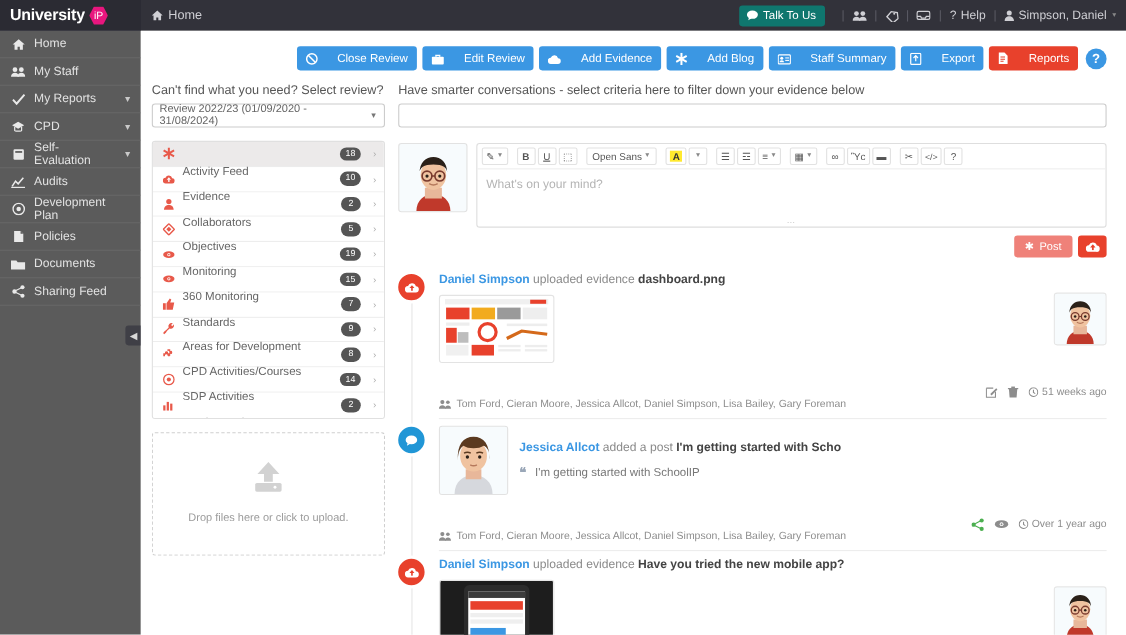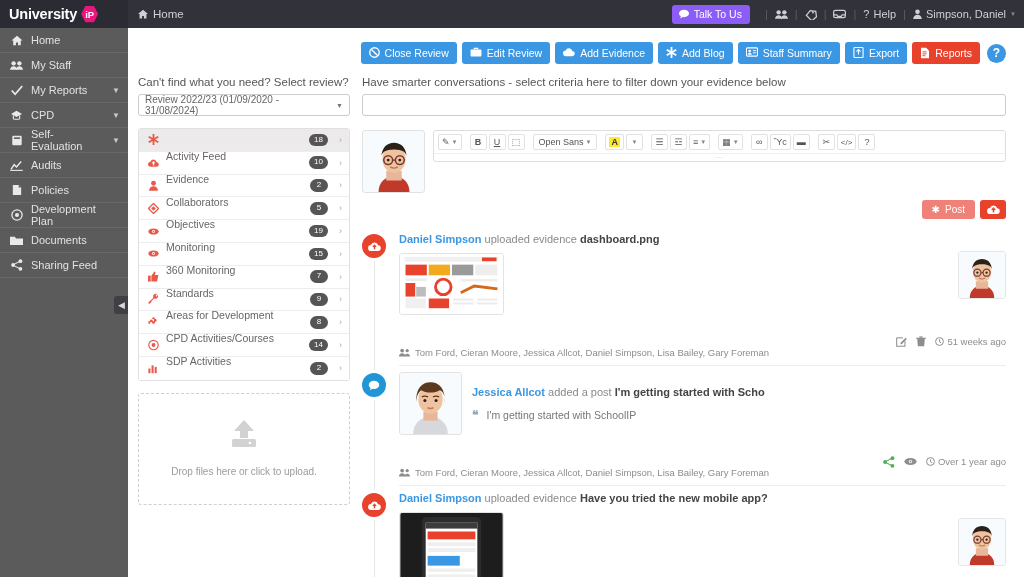--- a/index.html
+++ b/index.html
@@ -19,34 +19,34 @@
     position: absolute; top: 0; left: 0; width: 1024px; height: 28px;
     background: #32323a; display: flex; align-items: center;
   }
   .brand {
     width: 128px; height: 28px; background: #2b2b33;
     display: flex; align-items: center; padding-left: 9px;
   }
   .brand-text { color: #fff; font-size: 14.5px; font-weight: bold; letter-spacing: -0.2px; }
   .brand-badge {
     margin-left: 4px; width: 17px; height: 17px; background: #e8167e;
-    color: #fff; font-size: 9.5px; font-weight: bold;
+    color: #fff; font-size: 9.5px; font-weight: normal;
     display: flex; align-items: center; justify-content: center;
     clip-path: polygon(25% 2%, 75% 2%, 100% 50%, 75% 98%, 25% 98%, 0% 50%);
   }
   .topbar-home {
     display: flex; align-items: center; gap: 5px; margin-left: 10px;
     color: #cfcfd4; font-size: 11.5px;
   }
   .topbar-right {
     margin-left: auto; display: flex; align-items: center;
     gap: 0px; padding-right: 8px; color: #cfcfd4; font-size: 11px;
   }
   .talk-btn {
-    background: #8b5cf6; color: #fff; border-radius: 3px;
+    background: #0f766e; color: #fff; border-radius: 3px;
     padding: 3px 8px 4px 7px; font-size: 10.5px; display: flex;
     align-items: center; gap: 5px; margin-right: 8px; white-space: nowrap;
   }
   .tsep { color: #5c5c66; margin: 0 7px; }
   .ticon { color: #cfcfd4; display: flex; align-items: center; }
   .help-lnk, .user-lnk { display: flex; align-items: center; gap: 4px; white-space: nowrap; }
 
   
   .sidebar {
     position: absolute; top: 28px; left: 0; width: 128px; height: 549px;
@@ -74,21 +74,21 @@
     padding: 10px 18px 0 10px;
   }
   .page-head { display: flex; align-items: flex-start; }
   .page-title { font-size: 21px; color: #555; font-weight: normal; letter-spacing: -0.2px; }
   .breadcrumb { margin-top: 5px; font-size: 10.5px; color: #9aa0b0; }
   .breadcrumb .bc-link { color: #8e94a6; }
   .actions { margin-left: auto; display: flex; align-items: center; gap: 5px; padding-top: 4px; }
   .btn {
     background: #3b97e3; color: #fff; border-radius: 3px;
     font-size: 10.5px; padding: 5px 8px; display: flex;
-    align-items: flex-start; gap: 5px; white-space: nowrap; border: none;
+    align-items: flex-end; gap: 18px; white-space: nowrap; border: none;
   }
   .btn.red { background: #e8412c; }
   .help-circle {
     width: 19px; height: 19px; border-radius: 50%; background: #3b97e3;
     color: #fff; font-size: 12px; font-weight: bold;
     display: flex; align-items: center; justify-content: center; margin-left: 2px;
   }
 
   
   .body-cols { display: flex; margin-top: 12px; gap: 12px; }
@@ -340,35 +340,35 @@
           <span class="si-ico">
             <svg width="13" height="11" viewBox="0 0 16 14">
               <path d="M1 12 5 6l3 3 6-7" stroke="currentColor" stroke-width="1.8" fill="none"></path>
               <rect x="0" y="12.5" width="16" height="1.4" fill="currentColor"></rect>
             </svg>
           </span>
           <span class="si-label">Audits</span>
         </div>
         <div class="side-item">
           <span class="si-ico">
+            <svg width="12" height="12" viewBox="0 0 14 14">
+              <circle cx="7" cy="7" r="6" fill="none" stroke="currentColor" stroke-width="1.5"></circle>
+              <circle cx="7" cy="7" r="2.4" fill="currentColor"></circle>
+            </svg>
+          </span>
+          <span class="si-label">Development Plan</span>
+        </div>
+        <div class="side-item">
+          <span class="si-ico">
             <svg width="10" height="12" viewBox="0 0 12 14">
               <path d="M1 1h7l3 3v9H1z" fill="currentColor"></path>
               <path d="M8 1v3h3" fill="#5b5b5b"></path>
             </svg>
           </span>
           <span class="si-label">Policies</span>
-        </div>
-        <div class="side-item">
-          <span class="si-ico">
-            <svg width="12" height="12" viewBox="0 0 14 14">
-              <circle cx="7" cy="7" r="6" fill="none" stroke="currentColor" stroke-width="1.5"></circle>
-              <circle cx="7" cy="7" r="2.4" fill="currentColor"></circle>
-            </svg>
-          </span>
-          <span class="si-label">Development Plan</span>
         </div>
         <div class="side-item">
           <span class="si-ico">
             <svg width="13" height="11" viewBox="0 0 16 13">
               <path d="M0 2h6l1.5 2H16v8H0z" fill="currentColor"></path>
             </svg>
           </span>
           <span class="si-label">Documents</span>
         </div>
         <div class="side-item">
@@ -695,20 +695,21 @@
                     <span>✂</span>
                   </div>
                   <div class="tbtn">
                     <span style="font-size:8px">&lt;/&gt;</span>
                   </div>
                   <div class="tbtn">
                     <span>?</span>
                   </div>
                 </div>
               </div>
+            <div class="editor-area">What's on your mind?</div>
             <div class="editor-grip">…</div>
           </div>
         </div>
 
         <div class="post-row">
           <div class="post-btn">
             <span>✱</span>
             <span>Post</span>
           </div>
           <div class="post-up">

